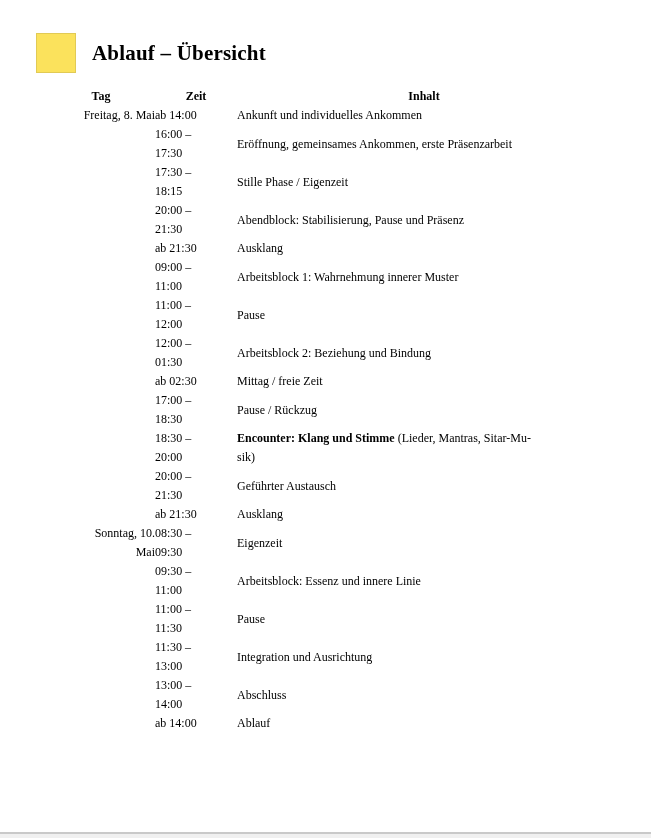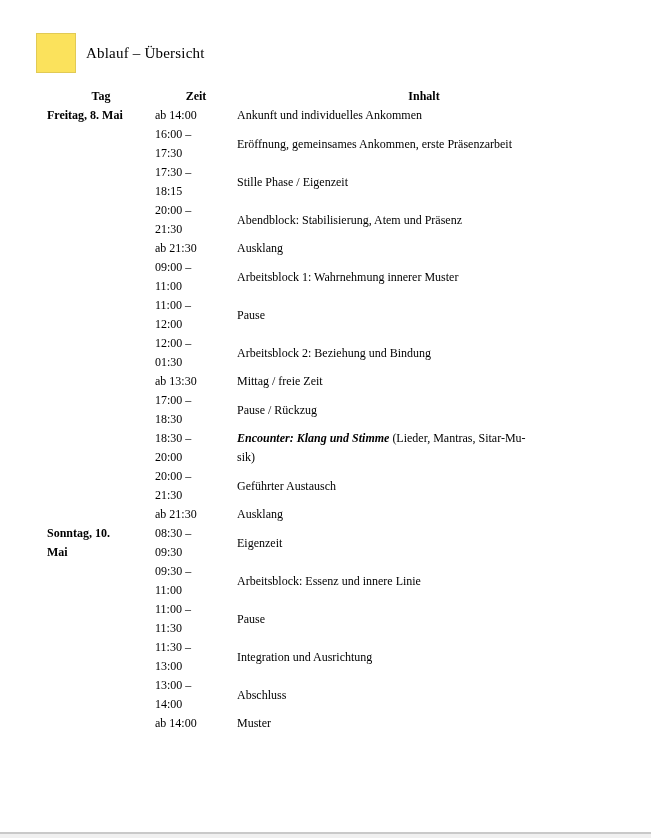--- a/index.html
+++ b/index.html
@@ -17,45 +17,45 @@
     position: absolute; left: 36px; top: 33px;
     display: flex; align-items: center;
   }
   .accent-square {
     width: 40px; height: 40px;
     background: #fbe25c;
     border: 1px solid #e1ca55;
     flex: 0 0 auto;
   }
   .page-title {
-    font-size: 15px; font-weight: normal;
-    margin-left: 10px;
+    font-size: 21px; font-weight: bold;
+    margin-left: 16px;
     letter-spacing: 0.2px;
     white-space: pre;
   }
 
   table.schedule {
     position: absolute; left: 47px; top: 87px;
     border-collapse: collapse;
     table-layout: fixed;
     width: 600px;
     font-size: 12px; line-height: 19px;
   }
   col.c-day { width: 108px; }
   col.c-time { width: 82px; }
   col.c-content { width: 410px; }
 
   th, td { padding: 0; vertical-align: middle; text-align: left; font-weight: normal; }
   th { font-weight: bold; text-align: center; }
   th.h-content { padding-right: 36px; }
 
-  td.day-cell { font-weight: bold; white-space: pre; vertical-align: middle; }
+  td.day-cell { font-weight: normal; white-space: pre; vertical-align: middle; text-align: right; }
   td.time-cell { white-space: pre; }
   td.content-cell { white-space: pre-line; }
-  td.content-cell b { font-weight: bold; font-style: italic; }
+  td.content-cell b { font-weight: bold; }
 
   .bottom-edge {
     position: absolute; left: 0; right: 0; top: 832px; height: 6px;
     border-top: 2px solid #c9c9c9;
     background: #f0f0f0;
   }
 </style>
 </head>
 <body>
 
@@ -94,21 +94,21 @@
         <tr>
           <td class="day-cell"></td>
           <td class="time-cell">17:30 –
 18:15</td>
           <td class="content-cell">Stille Phase / Eigenzeit</td>
         </tr>
         <tr>
           <td class="day-cell"></td>
           <td class="time-cell">20:00 –
 21:30</td>
-          <td class="content-cell">Abendblock: Stabilisierung, Atem und Präsenz</td>
+          <td class="content-cell">Abendblock: Stabilisierung, Pause und Präsenz</td>
         </tr>
         <tr>
           <td class="day-cell"></td>
           <td class="time-cell">ab 21:30</td>
           <td class="content-cell">Ausklang</td>
         </tr>
         <tr>
           <td class="day-cell"></td>
           <td class="time-cell">09:00 –
 11:00</td>
@@ -121,21 +121,21 @@
           <td class="content-cell">Pause</td>
         </tr>
         <tr>
           <td class="day-cell"></td>
           <td class="time-cell">12:00 –
 01:30</td>
           <td class="content-cell">Arbeitsblock 2: Beziehung und Bindung</td>
         </tr>
         <tr>
           <td class="day-cell"></td>
-          <td class="time-cell">ab 13:30</td>
+          <td class="time-cell">ab 02:30</td>
           <td class="content-cell">Mittag / freie Zeit</td>
         </tr>
         <tr>
           <td class="day-cell"></td>
           <td class="time-cell">17:00 –
 18:30</td>
           <td class="content-cell">Pause / Rückzug</td>
         </tr>
         <tr>
           <td class="day-cell"></td>
@@ -182,20 +182,20 @@
         </tr>
         <tr>
           <td class="day-cell"></td>
           <td class="time-cell">13:00 –
 14:00</td>
           <td class="content-cell">Abschluss</td>
         </tr>
         <tr>
           <td class="day-cell"></td>
           <td class="time-cell">ab 14:00</td>
-          <td class="content-cell">Muster</td>
+          <td class="content-cell">Ablauf</td>
         </tr>
       </tbody>
   </table>
 
   <div class="bottom-edge"></div>
 
 </div>
 
 </body></html>

